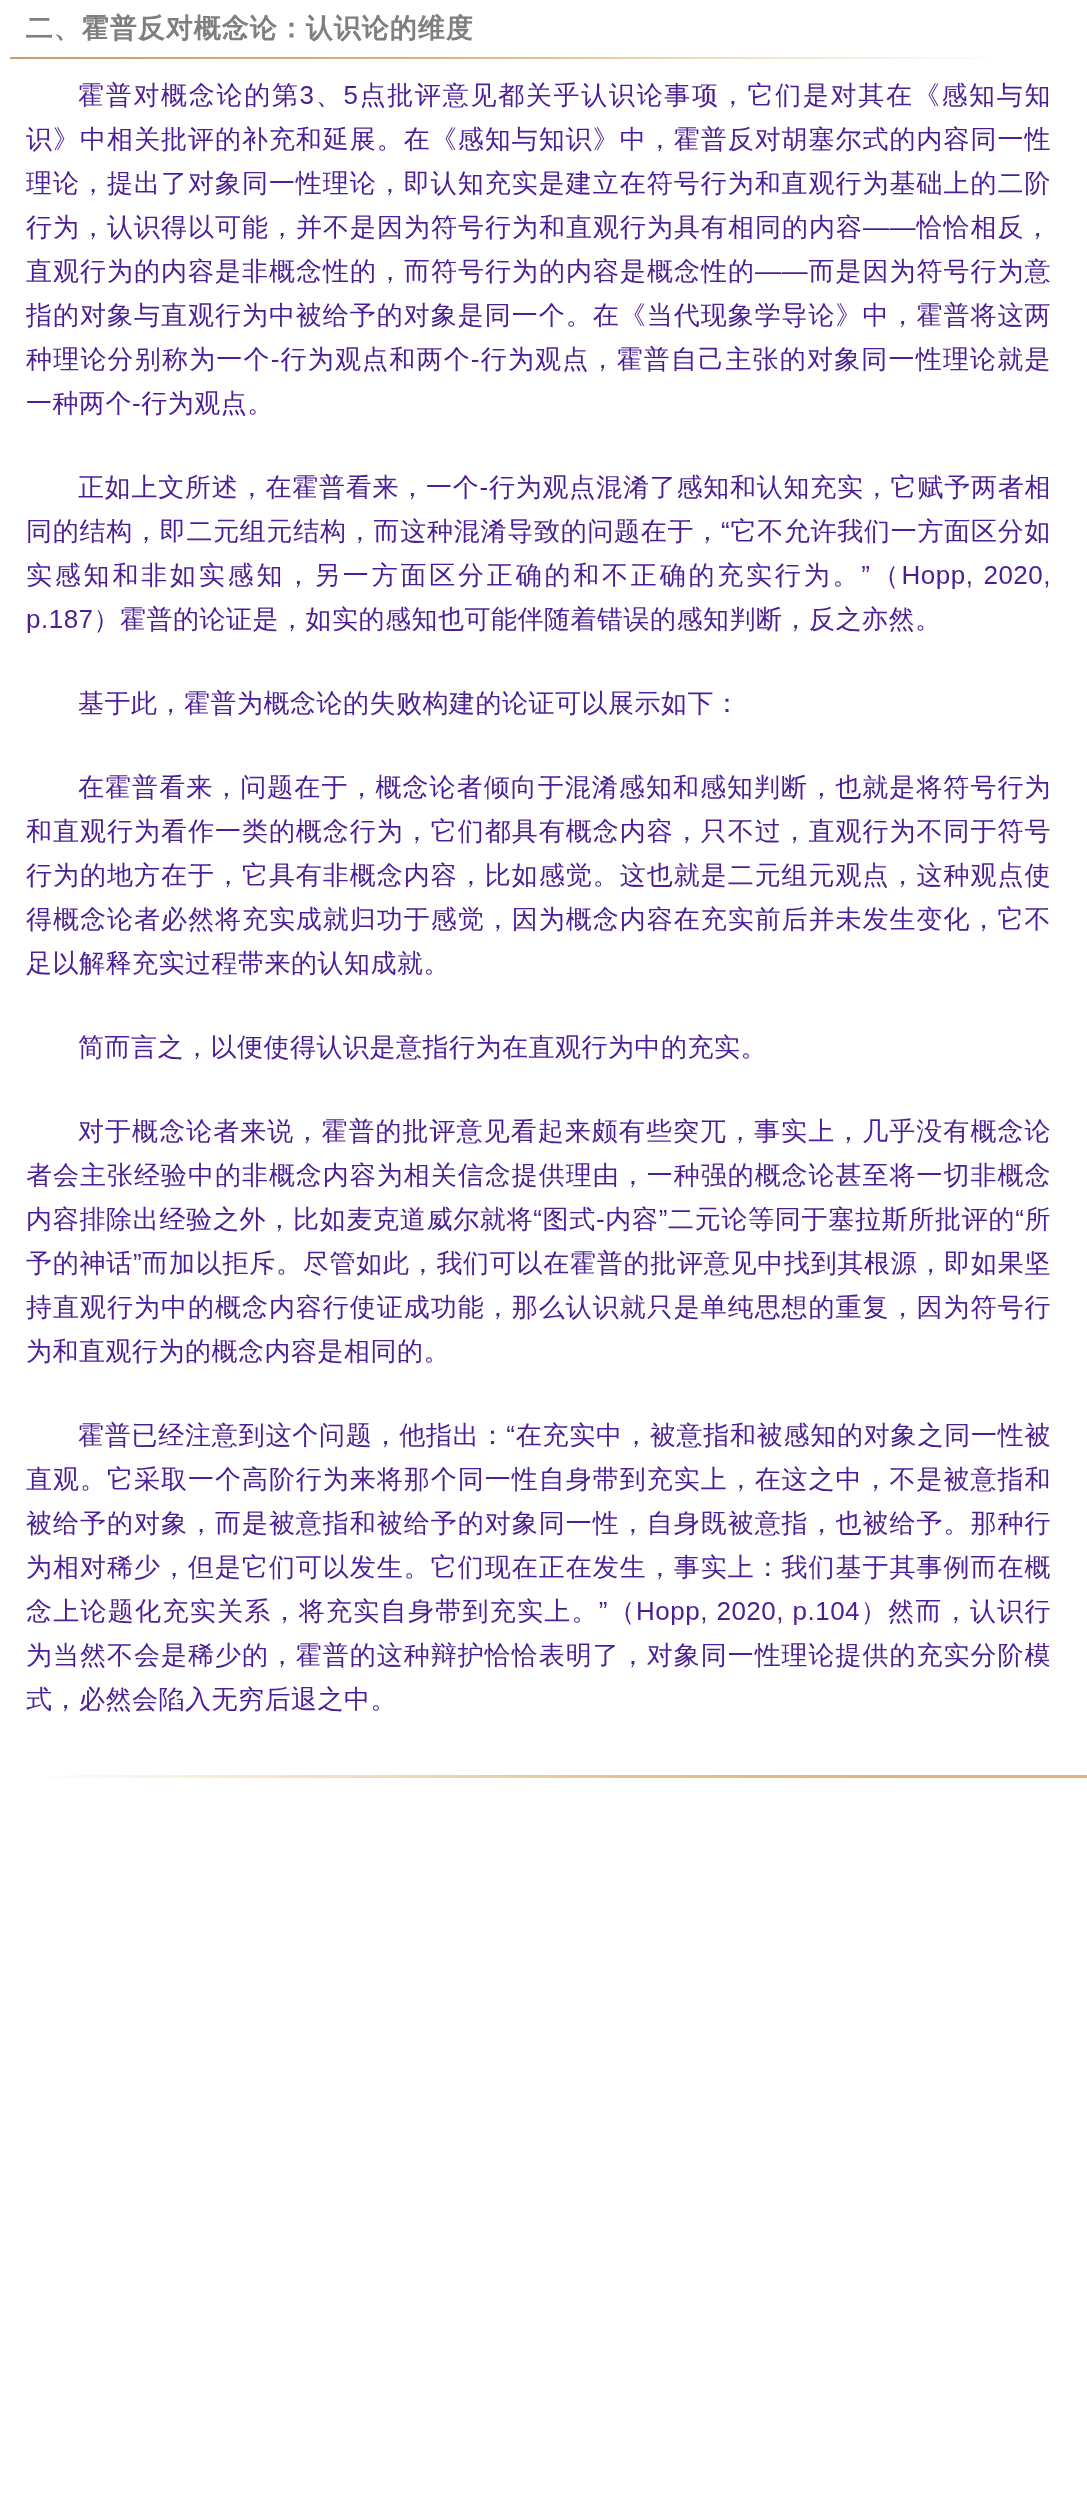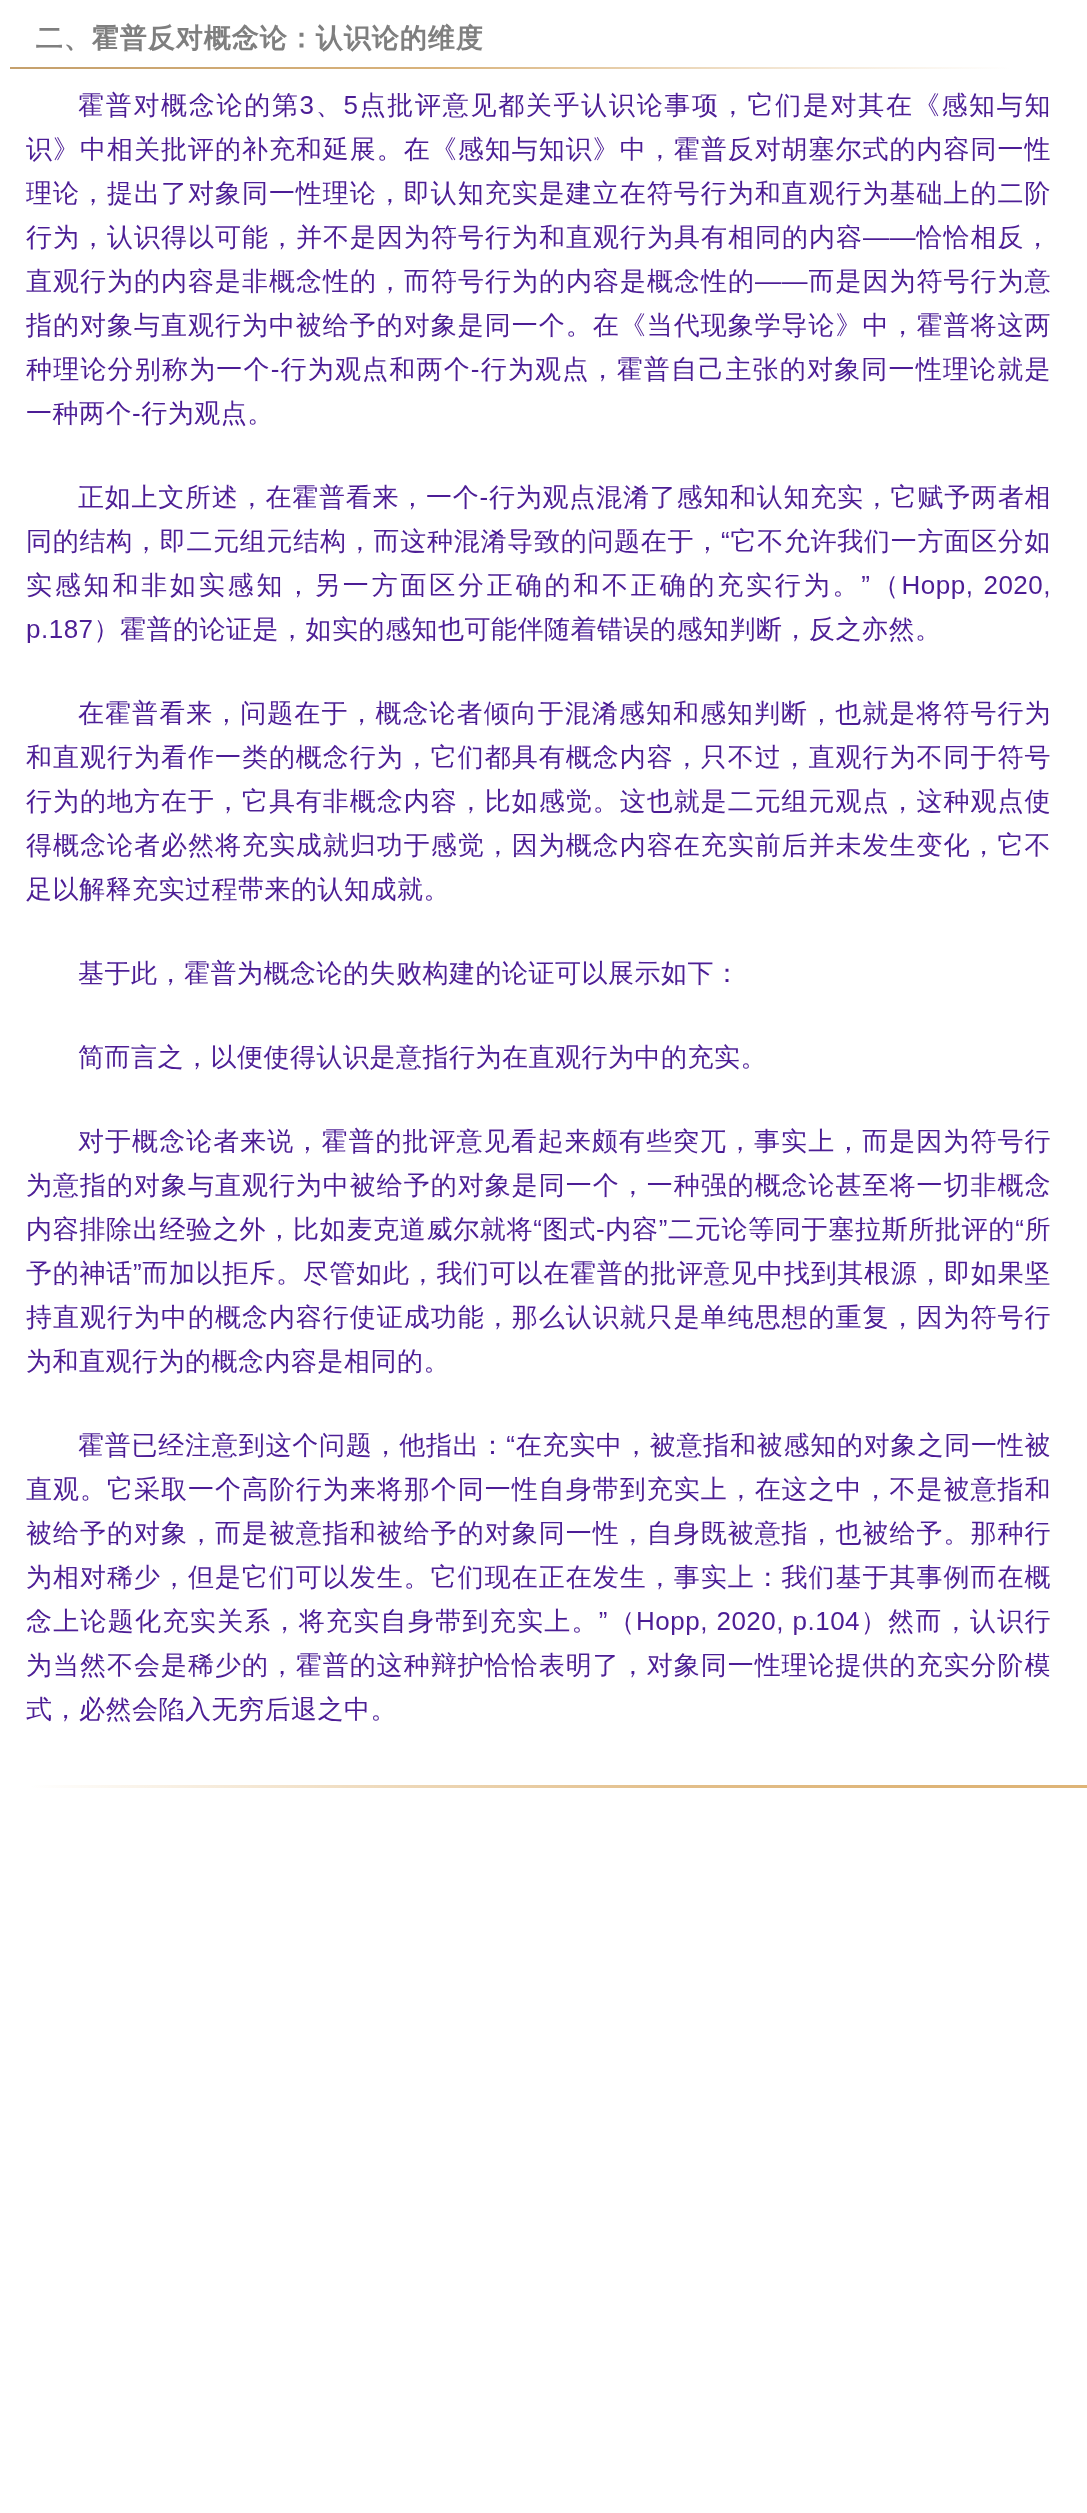--- a/index.html
+++ b/index.html
@@ -12,21 +12,21 @@
     min-height: 2513px;
     box-sizing: border-box;
     font-family: "Liberation Sans", "DejaVu Sans", sans-serif;
   }
   .page {
     box-sizing: border-box;
     width: 1087px;
     padding: 10px 36px 22px 26px;
   }
   .heading {
-    margin: 10px;
+    margin: 0;
     font-size: 27px;
     font-weight: 700;
     color: #7f7f7f;
     letter-spacing: 1px;
     line-height: 1.35;
   }
   .rule {
     border: 0;
   }
   .rule-top {
@@ -66,28 +66,28 @@
   <h2 class="heading">二、霍普反对概念论：认识论的维度</h2>
 
   <div class="rule rule-top"></div>
 
   <div class="body-text">
 
     <p>霍普对概念论的第3、5点批评意见都关乎认识论事项，它们是对其在《感知与知识》中相关批评的补充和延展。在《感知与知识》中，霍普反对胡塞尔式的内容同一性理论，提出了对象同一性理论，即认知充实是建立在符号行为和直观行为基础上的二阶行为，认识得以可能，并不是因为符号行为和直观行为具有相同的内容——恰恰相反，直观行为的内容是非概念性的，而符号行为的内容是概念性的——而是因为符号行为意指的对象与直观行为中被给予的对象是同一个。在《当代现象学导论》中，霍普将这两种理论分别称为一个-行为观点和两个-行为观点，霍普自己主张的对象同一性理论就是一种两个-行为观点。</p>
 
     <p>正如上文所述，在霍普看来，一个-行为观点混淆了感知和认知充实，它赋予两者相同的结构，即二元组元结构，而这种混淆导致的问题在于，“它不允许我们一方面区分如实感知和非如实感知，另一方面区分正确的和不正确的充实行为。”（Hopp, 2020, p.187）霍普的论证是，如实的感知也可能伴随着错误的感知判断，反之亦然。</p>
 
+    <p>基于此，霍普为概念论的失败构建的论证可以展示如下：</p>
+
     <p>在霍普看来，问题在于，概念论者倾向于混淆感知和感知判断，也就是将符号行为和直观行为看作一类的概念行为，它们都具有概念内容，只不过，直观行为不同于符号行为的地方在于，它具有非概念内容，比如感觉。这也就是二元组元观点，这种观点使得概念论者必然将充实成就归功于感觉，因为概念内容在充实前后并未发生变化，它不足以解释充实过程带来的认知成就。</p>
-
-    <p>基于此，霍普为概念论的失败构建的论证可以展示如下：</p>
 
 
     <p>简而言之，以便使得认识是意指行为在直观行为中的充实。</p>
 
-    <p>对于概念论者来说，霍普的批评意见看起来颇有些突兀，事实上，而是因为符号行为意指的对象与直观行为中被给予的对象是同一个，一种强的概念论甚至将一切非概念内容排除出经验之外，比如麦克道威尔就将“图式-内容”二元论等同于塞拉斯所批评的“所予的神话”而加以拒斥。尽管如此，我们可以在霍普的批评意见中找到其根源，即如果坚持直观行为中的概念内容行使证成功能，那么认识就只是单纯思想的重复，因为符号行为和直观行为的概念内容是相同的。</p>
+    <p>对于概念论者来说，霍普的批评意见看起来颇有些突兀，事实上，几乎没有概念论者会主张经验中的非概念内容为相关信念提供理由，一种强的概念论甚至将一切非概念内容排除出经验之外，比如麦克道威尔就将“图式-内容”二元论等同于塞拉斯所批评的“所予的神话”而加以拒斥。尽管如此，我们可以在霍普的批评意见中找到其根源，即如果坚持直观行为中的概念内容行使证成功能，那么认识就只是单纯思想的重复，因为符号行为和直观行为的概念内容是相同的。</p>
 
 
 
     <p>霍普已经注意到这个问题，他指出：“在充实中，被意指和被感知的对象之同一性被直观。它采取一个高阶行为来将那个同一性自身带到充实上，在这之中，不是被意指和被给予的对象，而是被意指和被给予的对象同一性，自身既被意指，也被给予。那种行为相对稀少，但是它们可以发生。它们现在正在发生，事实上：我们基于其事例而在概念上论题化充实关系，将充实自身带到充实上。”（Hopp, 2020, p.104）然而，认识行为当然不会是稀少的，霍普的这种辩护恰恰表明了，对象同一性理论提供的充实分阶模式，必然会陷入无穷后退之中。</p>
 
   </div>
 
   <div class="rule rule-bottom"></div>
 
 </div>

